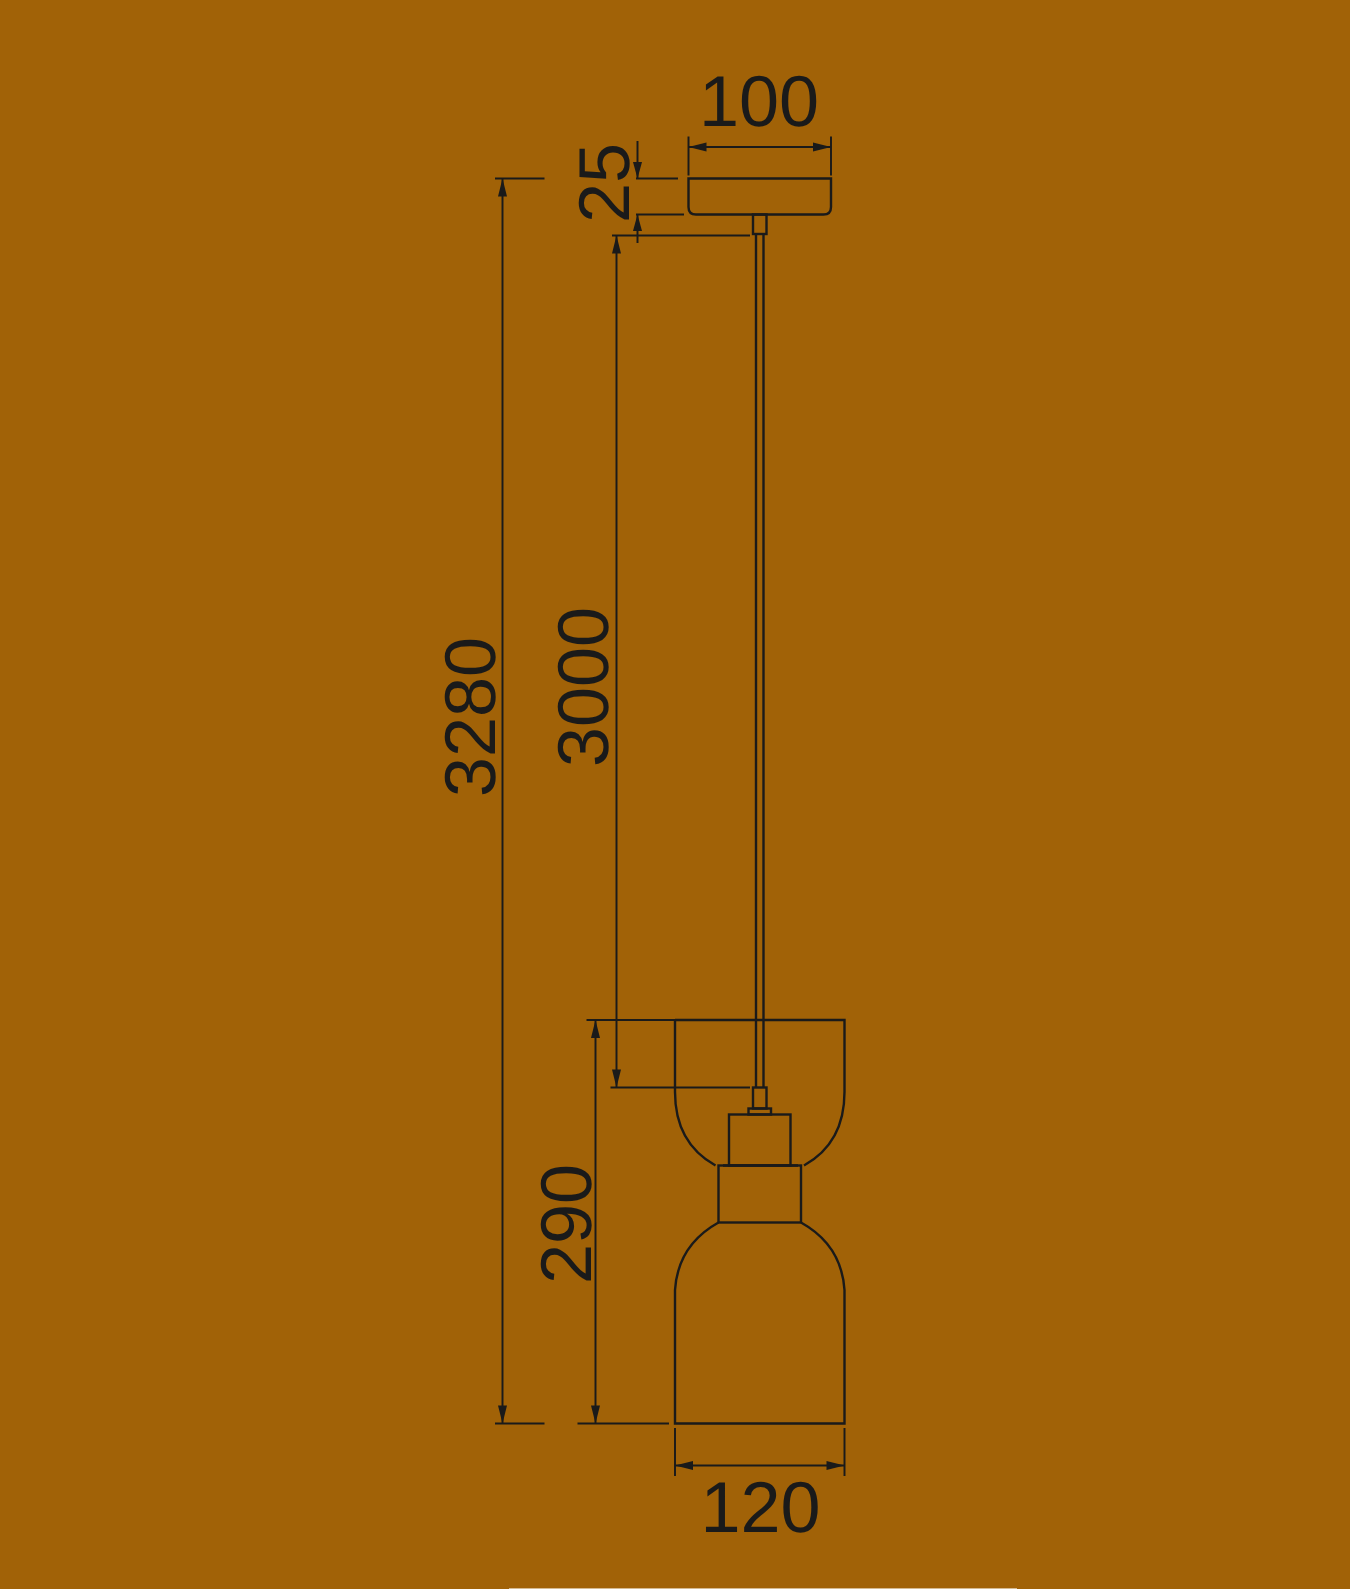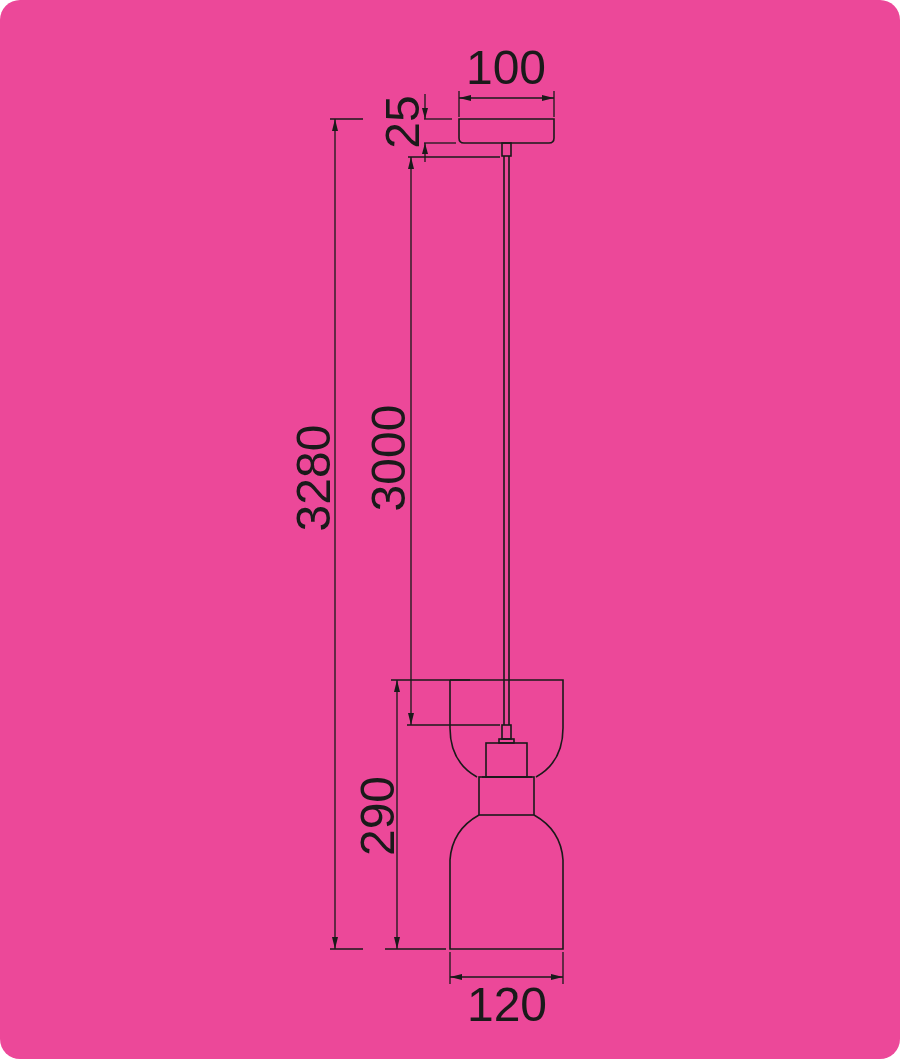--- a/index.html
+++ b/index.html
@@ -1,16 +1,16 @@
 <!DOCTYPE html>
 <html><head>
 <meta charset="utf-8">
 <style>
   html, body { margin: 0; padding: 0; background: #ffffff; }
-  .canvas { position: relative; width: 900px; height: 1059px; background: #ec4899; overflow: hidden; border-radius: 20px; }
+  .canvas { position: relative; width: 900px; height: 1059px; background: #a16207; overflow: hidden; }
   svg { position: absolute; left: 0; top: 0; }
   .dim-text { font-family: "Liberation Sans", sans-serif; font-size: 48px; fill: #1a1a1a; }
   .ln { stroke: #1a1a1a; stroke-width: 1.6; fill: none; }
   .dl { stroke: #1a1a1a; stroke-width: 1.3; fill: none; }
   .ar { fill: #1a1a1a; stroke: none; }
 </style>
 </head>
 <body>
 
 <div class="canvas">

